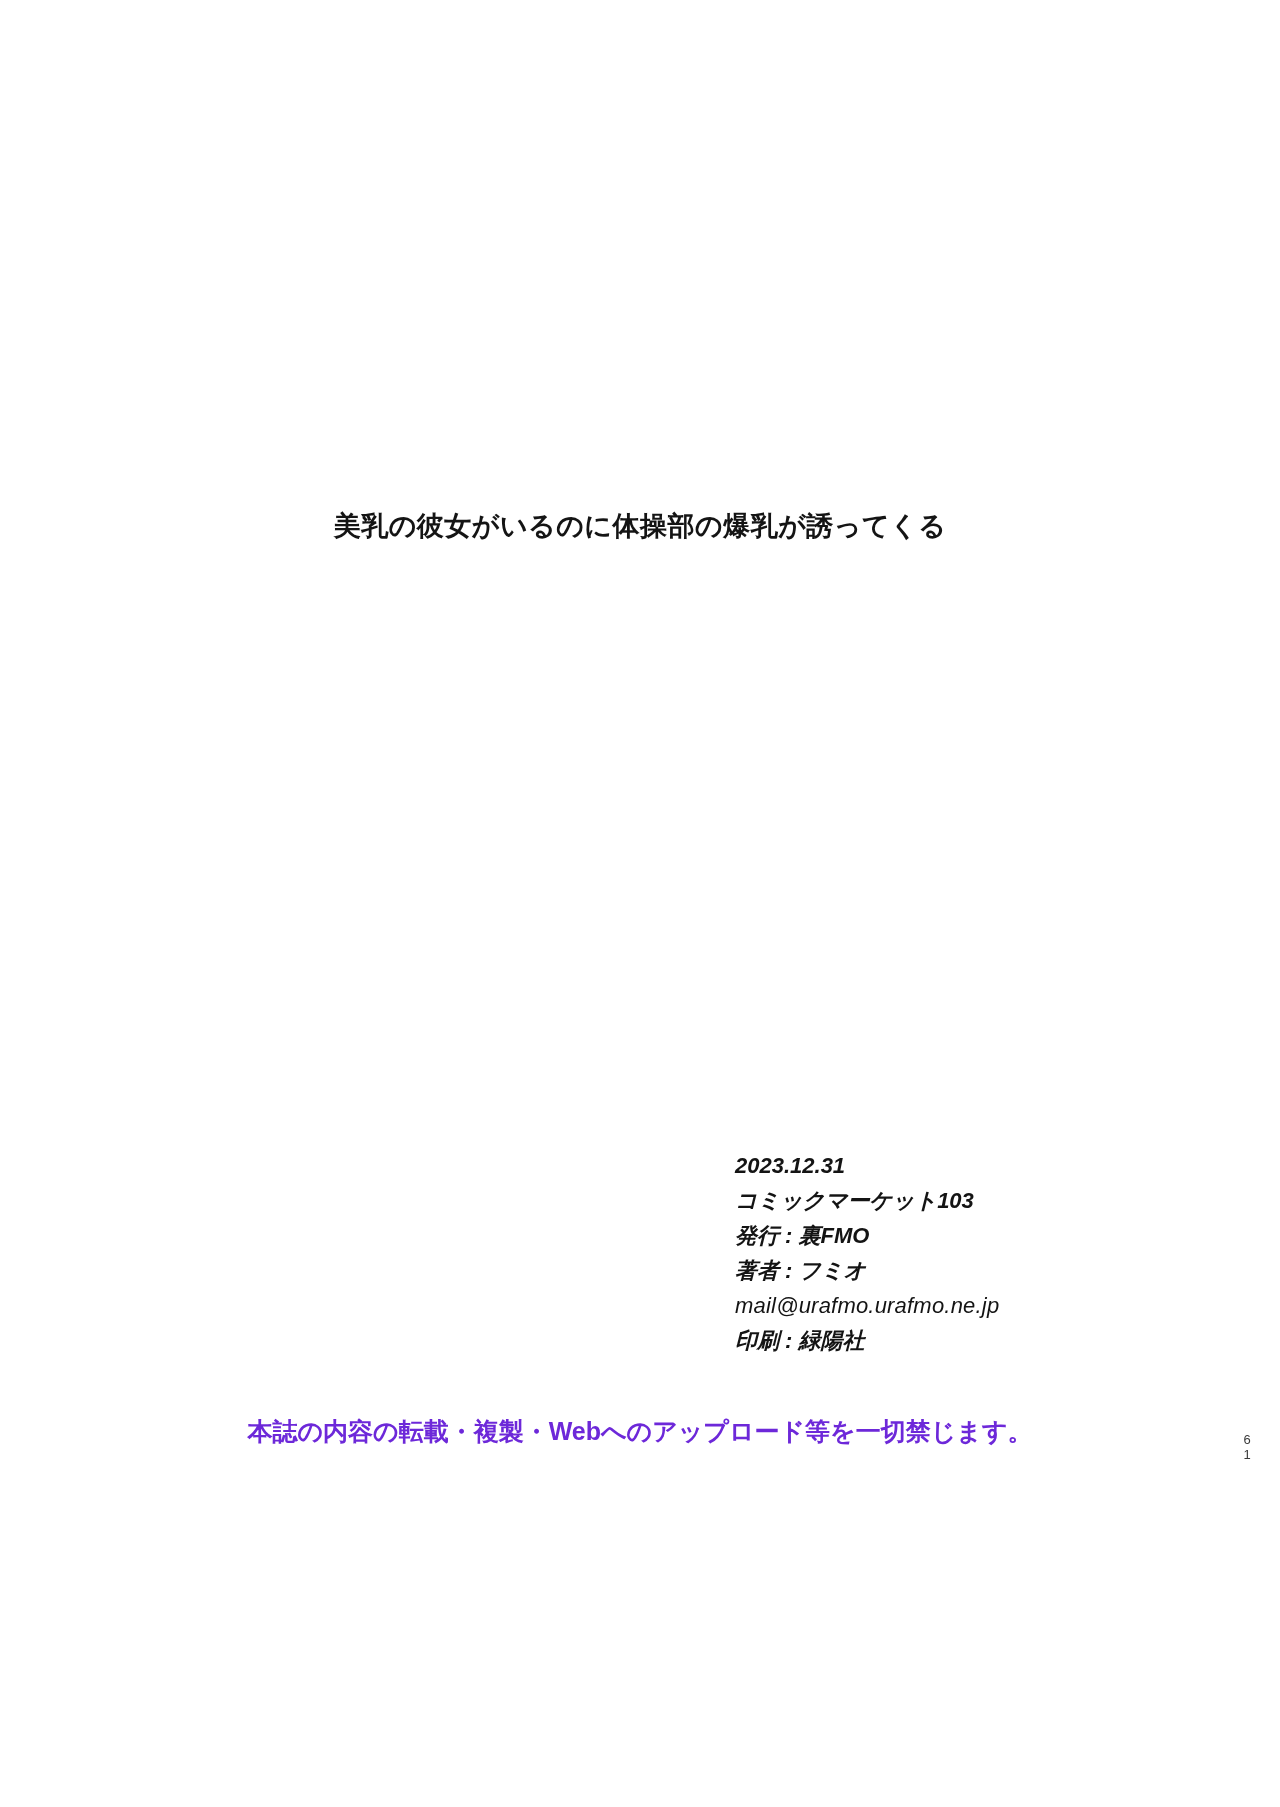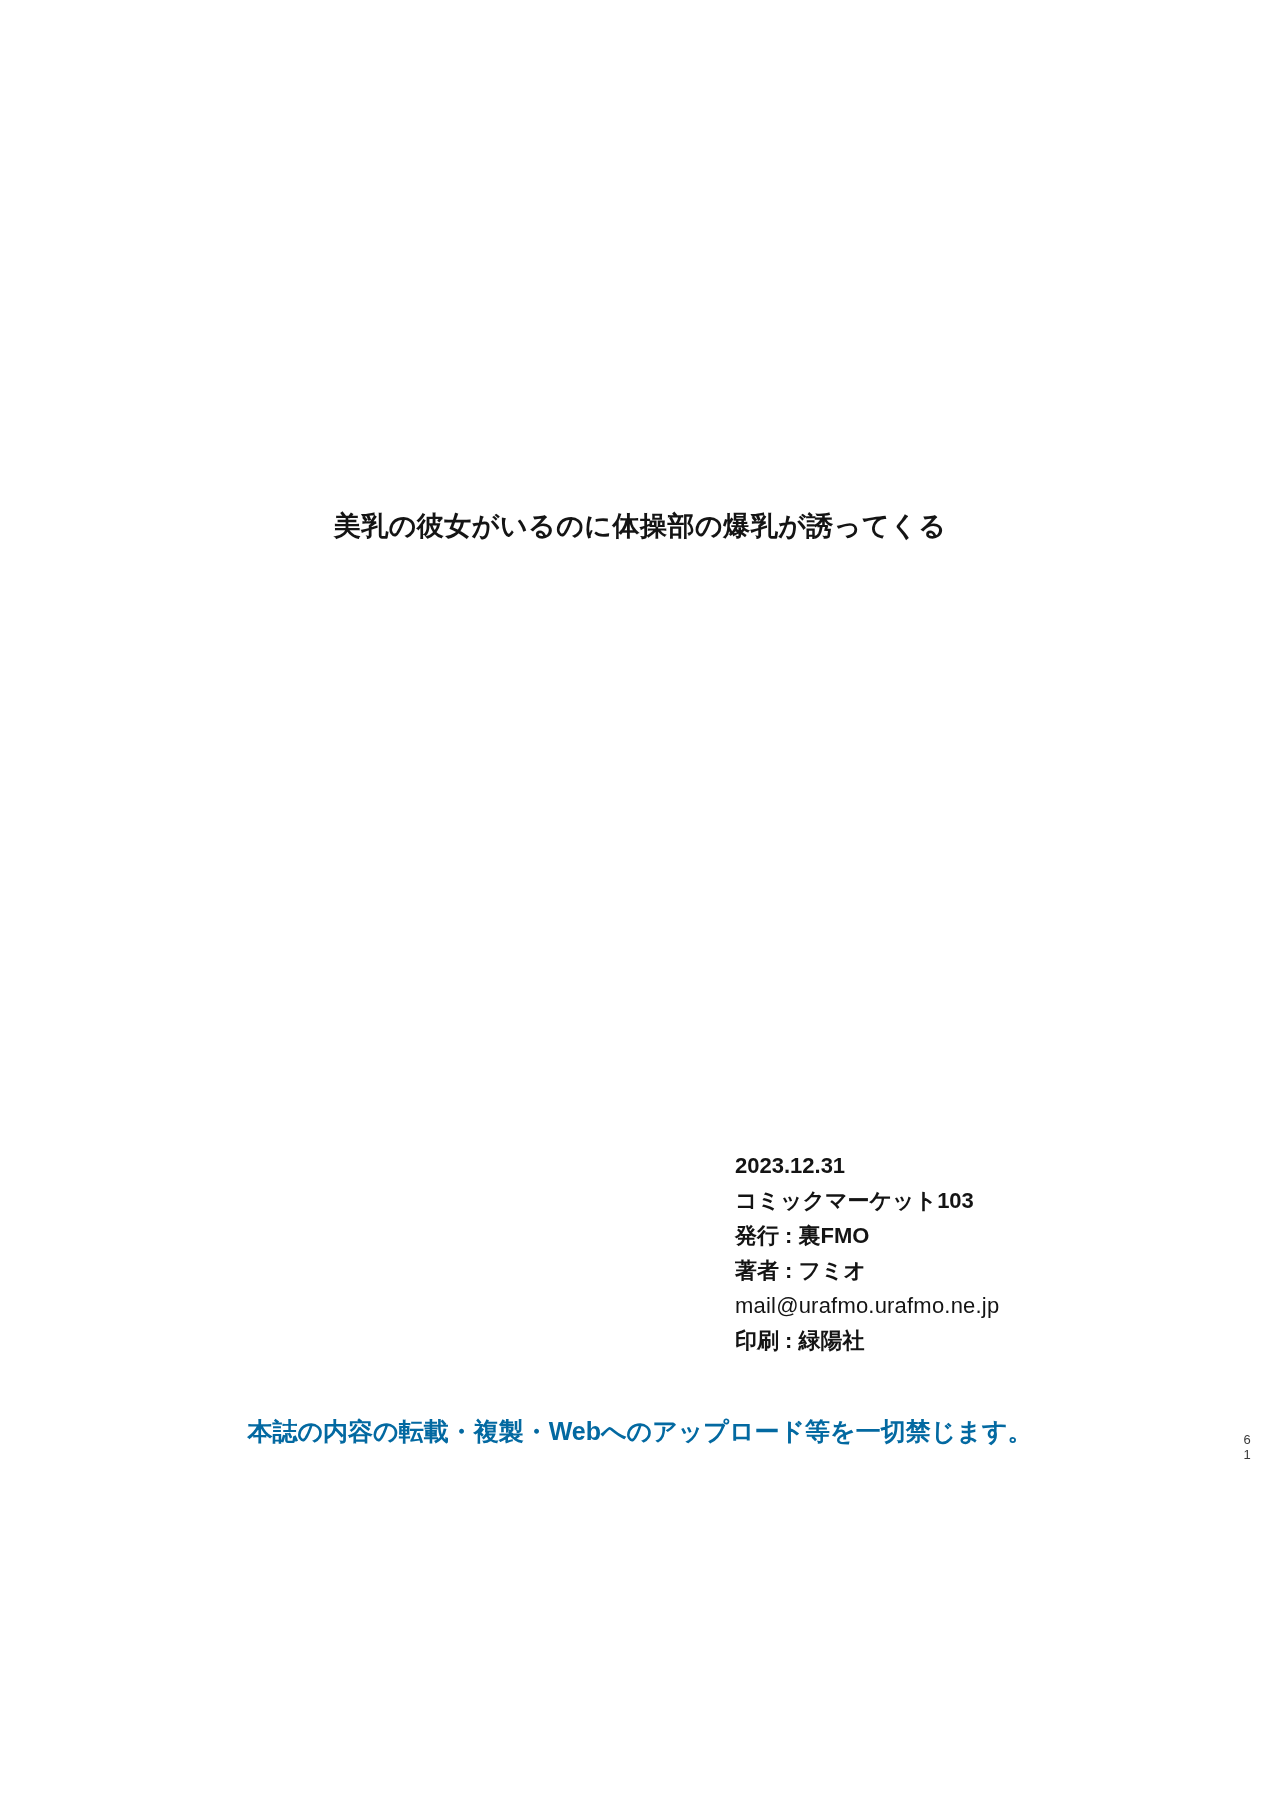--- a/index.html
+++ b/index.html
@@ -31,37 +31,38 @@
     white-space: nowrap;
   }
   .colophon {
     position: absolute;
     left: 735px;
     top: 1148px;
     font-size: 22px;
     line-height: 35px;
     color: #141414;
     font-weight: 600;
+    font-style: italic;
   }
   .colophon .line {
     white-space: nowrap;
   }
   .colophon .mail {
     font-weight: 400;
     letter-spacing: 0.2px;
   }
   .notice {
     position: absolute;
     left: 0;
     right: 0;
     top: 1415px;
     text-align: center;
     font-size: 25px;
     font-weight: 700;
-    color: #0369a1;
+    color: #6d28d9;
     white-space: nowrap;
   }
   .page-number {
     position: absolute;
     right: 24px;
     top: 1432px;
     font-size: 13px;
     line-height: 15px;
     color: #3a3a3a;
     text-align: center;

